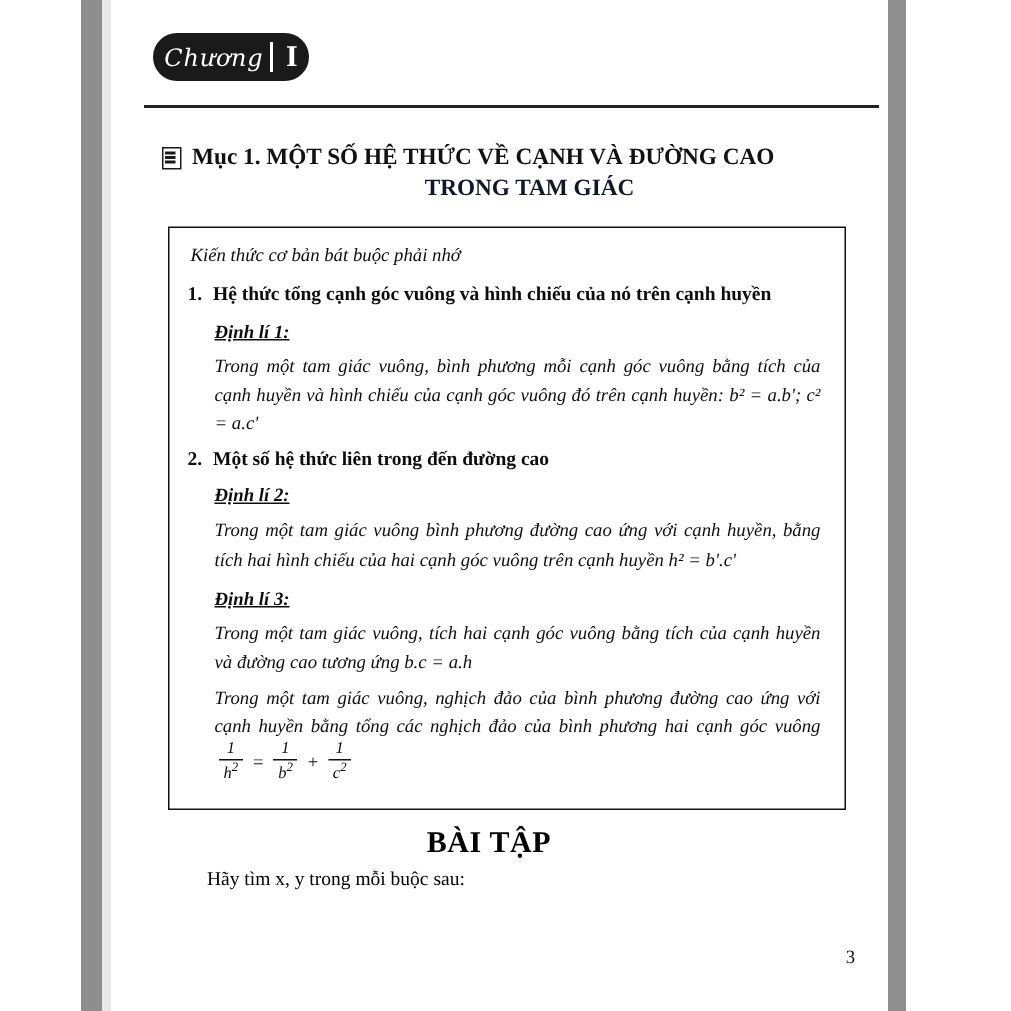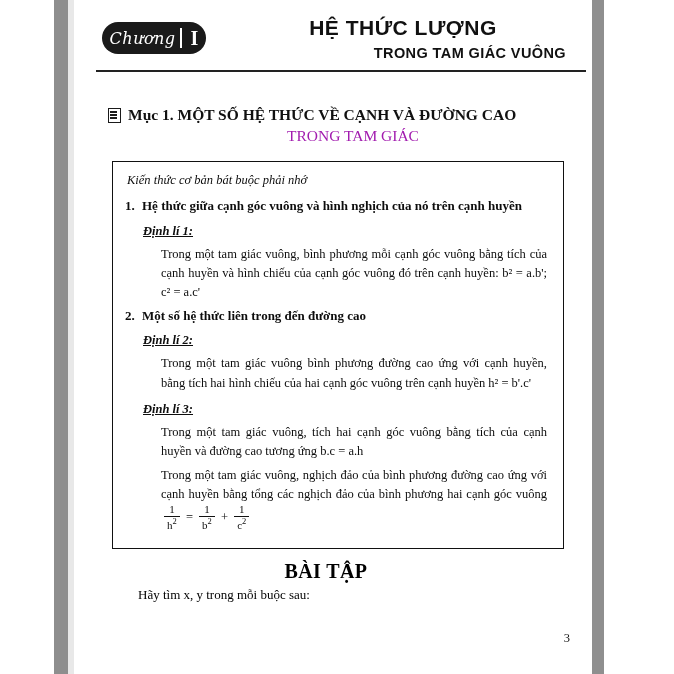--- a/index.html
+++ b/index.html
@@ -106,21 +106,21 @@
     position: absolute;
     left: 22px;
     right: 6px;
     top: 58px;
     height: 2px;
     background: #222222;
   }
 
   
   .section {
-    margin: 32px 0 0 0;
+    margin: 22px 0 0 0;
     padding: 0 22px 0 34px;
   }
   .section-line1 {
     font-family: "Liberation Serif", serif;
     font-weight: bold;
     font-size: 15.5px;
     color: #111111;
     display: flex;
     align-items: flex-start;
   }
@@ -144,23 +144,23 @@
   .book-icon::after {
     content: "";
     position: absolute;
     left: 2px; top: 3px;
     width: 7px; height: 1.5px;
     background: #1a1a1a;
     box-shadow: 0 3px 0 #1a1a1a, 0 6px 0 #1a1a1a;
   }
   .section-line2 {
     font-family: "Liberation Serif", serif;
-    font-weight: normal;
+    font-weight: bold;
     font-size: 15.5px;
-    color: #a21caf;
+    color: #0f172a;
     text-align: center;
     padding-left: 28px;
     margin-top: 3px;
   }
 
   
   .theory-box {
     margin: 16px 28px 0 38px;
     border: 1.5px solid #111111;
     padding: 9px 12px 12px 12px;
@@ -183,24 +183,25 @@
   .num-item .num { width: 17px; flex: 0 0 auto; }
   .num-item .txt { flex: 1 1 auto; }
   .dl {
     font-style: italic;
     font-weight: bold;
     text-decoration: underline;
     font-size: 12.5px;
     margin: 9px 0 6px 18px;
   }
   .para {
-    margin: 0 0 4px 36px;
+    margin: 0 0 4px 18px;
     text-align: justify;
     line-height: 1.55;
     font-size: 12.5px;
+    font-style: italic;
   }
   .para.wide { margin-right: 4px; }
   sup { font-size: 8.5px; vertical-align: super; }
   .frac {
     display: inline-flex;
     flex-direction: column;
     vertical-align: middle;
     text-align: center;
     margin: 0 3px;
     font-size: 11px;
@@ -250,41 +251,37 @@
   <div class="edge right-bar"></div>
   <div class="edge right-outer"></div>
 
   <div class="sheet">
 
     <div class="header">
       <div class="chuong-badge">
         <span class="word">Chương</span>
         <span class="numbox">I</span>
       </div>
-      <div class="title-block">
-        <div class="title-main">HỆ THỨC LƯỢNG</div>
-        <div class="title-sub">TRONG TAM GIÁC VUÔNG</div>
-      </div>
       <div class="header-rule"></div>
     </div>
 
     <div class="section">
       <div class="section-line1">
         <span class="book-icon"></span>
         <span>Mục 1. MỘT SỐ HỆ THỨC VỀ CẠNH VÀ ĐƯỜNG CAO</span>
       </div>
       <div class="section-line2">TRONG TAM GIÁC</div>
     </div>
 
     <div class="theory-box">
       <div class="kt-title">Kiến thức cơ bản bát buộc phải nhớ</div>
 
       <div class="num-item">
         <span class="num">1.</span>
-        <span class="txt">Hệ thức giữa cạnh góc vuông và hình nghịch của nó trên cạnh huyền</span>
+        <span class="txt">Hệ thức tổng cạnh góc vuông và hình chiếu của nó trên cạnh huyền</span>
       </div>
       <div class="dl">Định lí 1:</div>
       <div class="para wide">Trong một tam giác vuông, bình phương mỗi cạnh góc vuông bằng tích của cạnh huyền và hình chiếu của cạnh góc vuông đó trên cạnh huyền: b² = a.b'; c² = a.c'</div>
 
       <div class="num-item">
         <span class="num">2.</span>
         <span class="txt">Một số hệ thức liên trong đến đường cao</span>
       </div>
 
       <div class="dl">Định lí 2:</div>

